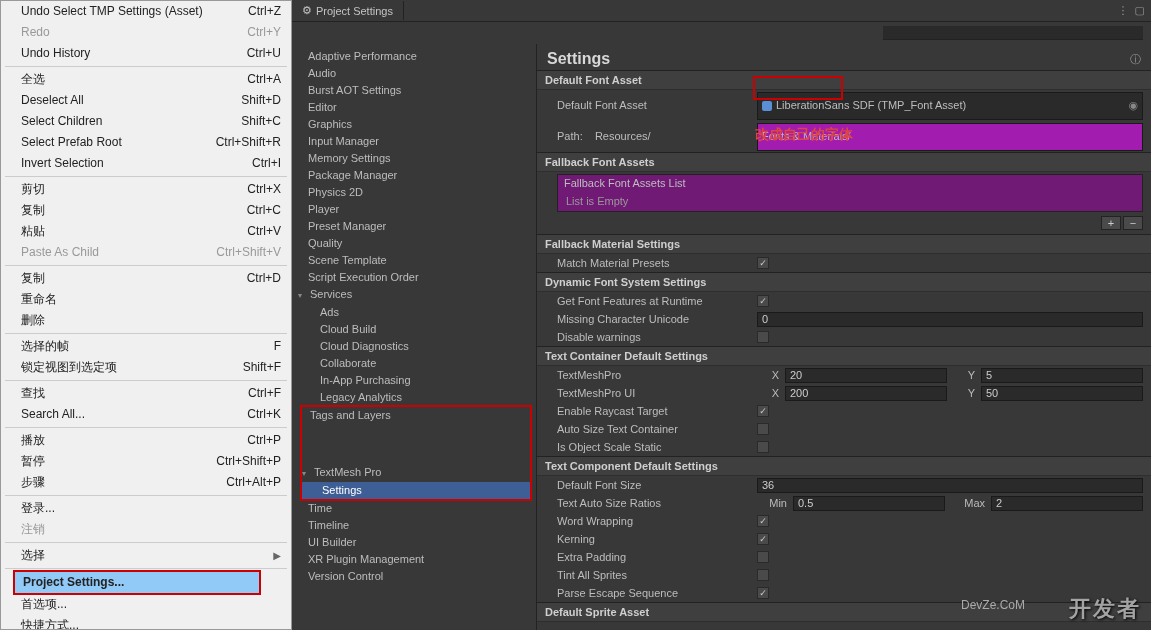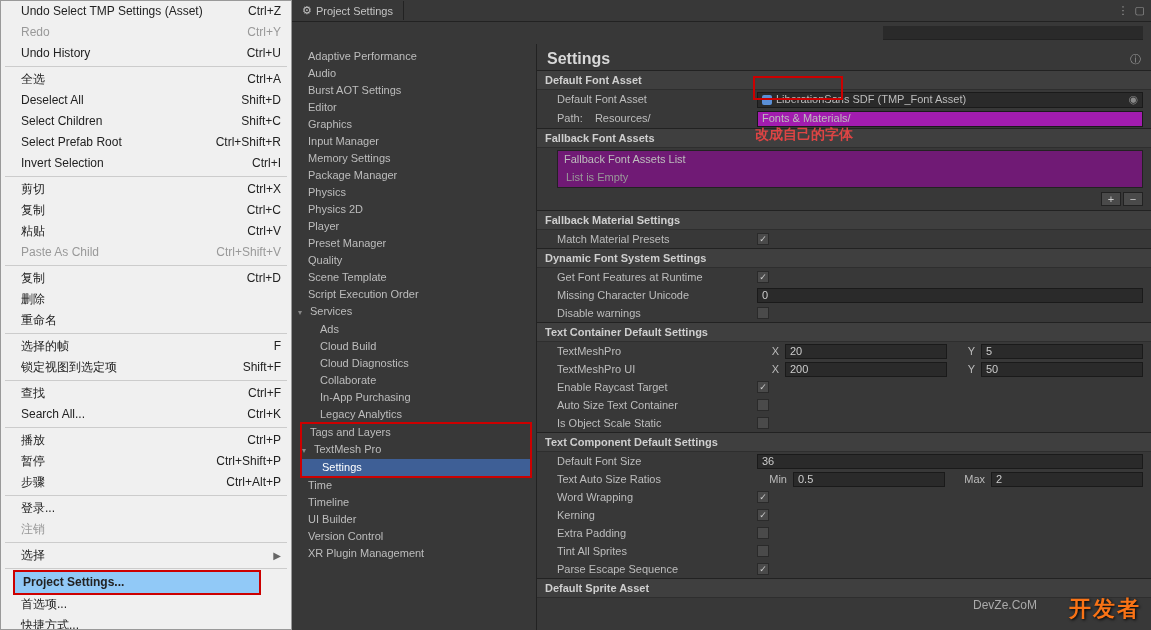--- a/index.html
+++ b/index.html
@@ -29,35 +29,35 @@
 .main { flex:1; display:flex; flex-direction:column; overflow:hidden; }
 .main-header { display:flex; align-items:center; padding:6px 10px 2px; }
 .main-header .title { font-size:16px; font-weight:bold; color:#d8d8d8; }
 .main-search { padding:3px 10px 6px; }
 .main-search .si { width:100%; background:#2a2a2a; border:none; border-bottom:1px solid #222; height:14px; color:#bbb; font-size:10px;}
 
 .section-h { background:#3f3f3f; padding:3px 8px; font-size:11px; font-weight:bold; color:#cfcfcf; border-top:1px solid #222; border-bottom:1px solid #2e2e2e;}
 .prop-row { display:flex; align-items:center; padding:1.5px 8px 1.5px 20px; font-size:11px; line-height:15px;}
 .prop-row .label { width: 200px; color:#bdbdbd; }
 .prop-row .ctrl { flex:1; display:flex; align-items:center; gap:6px;}
-.obj-field { flex:1; background:#2a2a2a; border:1px solid #1a1a1a; padding:1px 4px; display:flex; align-items:center; gap:4px; height:16px; font-size:11px;}
+.obj-field { flex:1; background:#2a2a2a; border:1px solid #1a1a1a; padding:1px 4px; display:flex; align-items:center; gap:4px; height:28px; font-size:11px;}
 .obj-field .icon { width:10px; height:10px; background:#5a8fd6; border-radius:2px; }
 .obj-field .circ { margin-left:auto; color:#888; }
 .num-field { background:#2a2a2a; border:1px solid #1a1a1a; color:#ccc; padding:0 4px; height:15px; font-size:11px; flex:1; min-width:40px;}
 .xy .lbl { width:16px; color:#bbb; text-align:right; margin-left:6px;}
 .chk { width:12px; height:12px; background:#4a4a4a; border:1px solid #2a2a2a; display:inline-flex; align-items:center; justify-content:center; font-size:9px; color:#ccc;}
 .list-box { background:#701a75; margin:2px 8px 4px 20px; border:1px solid #222; }
 .list-box .lh { padding:2px 6px; font-size:11px; }
 .list-box .empty { padding:4px 8px; color:#999; font-size:11px;}
 .list-btns { display:flex; justify-content:flex-end; gap:2px; padding:0 8px 4px;}
 .list-btns span { background:#4a4a4a; border:1px solid #222; width:20px; height:14px; text-align:center; font-size:11px; line-height:12px; color:#ccc;}
 
 .annot { position:absolute; color:#d44; font-size:14px; font-weight:bold; pointer-events:none;}
-.watermark { position:absolute; right:10px; bottom:6px; font-size:22px; font-weight:bold; color:#f97316; text-shadow:1px 1px 3px #000; letter-spacing:2px;}
-.watermark2 { position:absolute; right:114px; bottom:18px; font-size:12px; color:#aaa;}
+.watermark { position:absolute; right:10px; bottom:6px; font-size:22px; font-weight:bold; color:#a3a3a3; text-shadow:1px 1px 3px #000; letter-spacing:2px;}
+.watermark2 { position:absolute; right:126px; bottom:18px; font-size:12px; color:#aaa;}
 .box-obj { border:2px solid #c00; position:absolute;}
 </style>
 </head>
 <body>
 
 <div class="ctx-menu">
   <div>
     <div class="row">
         <span>Undo Select TMP Settings (Asset)</span>
         <span>Ctrl+Z</span>
@@ -113,25 +113,25 @@
         <span>Ctrl+Shift+V</span>
       </div>
   </div>
   <div class="sep"></div>
   <div>
     <div class="row">
         <span>复制</span>
         <span>Ctrl+D</span>
       </div>
     <div class="row">
+        <span>重命名</span>
+        <span></span>
+      </div>
+    <div class="row">
         <span>删除</span>
-        <span></span>
-      </div>
-    <div class="row">
-        <span>重命名</span>
         <span></span>
       </div>
   </div>
   <div class="sep"></div>
   <div>
     <div class="row">
         <span>选择的帧</span>
         <span>F</span>
       </div>
     <div class="row">
@@ -218,44 +218,43 @@
     <div class="left-panel">
       <div class="tree">
         <div class="item">Adaptive Performance</div>
         <div class="item">Audio</div>
         <div class="item">Burst AOT Settings</div>
         <div class="item">Editor</div>
         <div class="item">Graphics</div>
         <div class="item">Input Manager</div>
         <div class="item">Memory Settings</div>
         <div class="item">Package Manager</div>
-        <div class="item">Physics</div>
         <div class="item">Physics 2D</div>
         <div class="item">Player</div>
         <div class="item">Preset Manager</div>
         <div class="item">Quality</div>
         <div class="item">Scene Template</div>
         <div class="item">Script Execution Order</div>
         <div class="item caret open" style="padding-left:6px;">Services</div>
         <div class="item indent1">Ads</div>
         <div class="item indent1">Cloud Build</div>
         <div class="item indent1">Cloud Diagnostics</div>
         <div class="item indent1">Collaborate</div>
         <div class="item indent1">In-App Purchasing</div>
         <div class="item indent1">Legacy Analytics</div>
         <div class="tree-box">
           <div class="item" style="padding-left:8px;">Tags and Layers</div>
-          <div class="item caret open" style="padding-left:0;">TextMesh Pro</div>
+          <div class="item caret open" style="padding-left:0;margin-top:40px;">TextMesh Pro</div>
           <div class="item indent1 sel" style="padding-left:20px;">Settings</div>
         </div>
         <div class="item">Time</div>
         <div class="item">Timeline</div>
         <div class="item">UI Builder</div>
+        <div class="item">XR Plugin Management</div>
         <div class="item">Version Control</div>
-        <div class="item">XR Plugin Management</div>
       </div>
     </div>
 
     <div class="main" style="position:relative;">
       <div class="main-header">
         <span class="title">Settings</span>
         <span style="margin-left:auto;color:#999;">ⓘ</span>
       </div>
 
       <div class="section-h">Default Font Asset</div>

